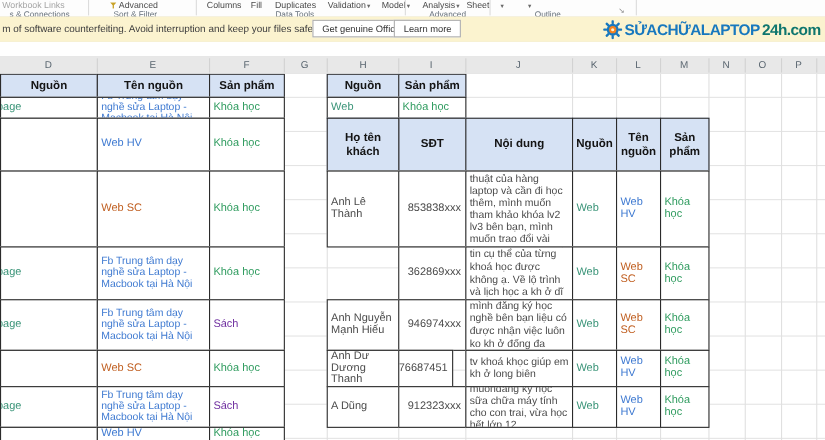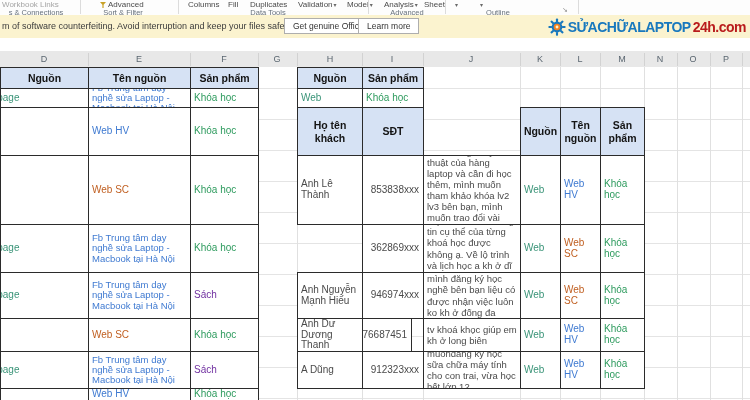--- a/index.html
+++ b/index.html
@@ -17,21 +17,21 @@
   .launcher{position:absolute;top:6px;font-size:7px;color:#8a8a8a;}
   .adv-ico{display:inline-block;width:6px;height:6px;background:#c9a227;clip-path:polygon(0 0,100% 0,60% 45%,60% 100%,40% 100%,40% 45%);margin-right:2px;vertical-align:-1px;}
 
   
   #notice{position:absolute;left:0;top:15px;width:750px;height:23px;background:#fbf3cf;border-bottom:1px solid #e6dcab;}
   #notice .msg{position:absolute;left:2px;top:6px;font-size:9px;color:#3c3c3c;white-space:nowrap;}
   .nbtn{position:absolute;top:3px;height:16px;line-height:14px;background:#fff;border:1px solid #aeaeae;
         font-size:8.5px;color:#333;padding:0 8px;box-sizing:border-box;white-space:nowrap;}
   #logo{position:absolute;right:4px;top:2px;height:19px;display:flex;align-items:center;gap:2px;}
   #logo .t1{font-size:14px;font-weight:bold;letter-spacing:-0.5px;color:#1878be;}
-  #logo .t2{font-size:14px;font-weight:bold;letter-spacing:-0.5px;color:#b91c1c;}
+  #logo .t2{font-size:14px;font-weight:bold;letter-spacing:-0.5px;color:#0f766e;}
 
   
   #fstrip{position:absolute;left:0;top:38px;width:750px;height:13px;background:#ffffff;border-bottom:1px solid #dadada;}
   #colhead{position:absolute;left:0;top:51px;width:750px;height:16px;background:#e8e8e8;border-bottom:1px solid #bdbdbd;}
   .colletter{position:absolute;top:3px;font-size:9px;color:#5a6670;transform:translateX(-50%);}
   .colsep{position:absolute;top:2px;width:1px;height:13px;background:#d2d2d2;}
 
   
   #grid{position:absolute;left:0;top:67px;width:750px;height:333px;background:#fff;overflow:hidden;}
   .vline{position:absolute;top:0;width:1px;height:333px;background:#e0e0e0;}
@@ -219,20 +219,21 @@
     <div class="cell blue" style="left:88px;top:321px;width:103px;height:13px">Web HV</div>
     <div class="cell green" style="left:190px;top:321px;width:69px;height:13px">Khóa học</div>
 
     <div class="cell hdr" style="left:297px;top:0;width:66px;height:22px">Nguồn</div>
     <div class="cell hdr" style="left:362px;top:0;width:62px;height:22px">Sản phẩm</div>
     <div class="cell teal" style="left:297px;top:21px;width:66px;height:20px">Web</div>
     <div class="cell green" style="left:362px;top:21px;width:62px;height:20px">Khóa học</div>
 
     <div class="cell hdr" style="left:362px;top:40px;width:62px;height:49px">SĐT</div>
     <div class="cell hdr" style="left:297px;top:40px;width:66px;height:49px">Họ tên khách</div>
+    <div class="cell hdr" style="left:423px;top:40px;width:98px;height:49px">Nội dung</div>
     <div class="cell hdr" style="left:520px;top:40px;width:41px;height:49px">Nguồn</div>
     <div class="cell hdr" style="left:560px;top:40px;width:41px;height:49px">Tên nguồn</div>
     <div class="cell hdr" style="left:600px;top:40px;width:45px;height:49px">Sản phẩm</div>
 
     <div class="cell" style="left:297px;top:88px;width:66px;height:70px">Anh Lê Thành</div>
     <div class="cell phone" style="left:362px;top:88px;width:62px;height:70px">853838xxx</div>
     <div class="cell note" style="left:423px;top:88px;width:98px;height:70px">mình đang là kỹ thuật của hàng laptop và cần đi học thêm, mình muốn tham khảo khóa lv2 lv3 bên bạn, mình muốn trao đổi vài vấn đề</div>
     <div class="cell teal" style="left:520px;top:88px;width:41px;height:70px">Web</div>
     <div class="cell blue" style="left:560px;top:88px;width:41px;height:70px">Web HV</div>
     <div class="cell green" style="left:600px;top:88px;width:45px;height:70px">Khóa học</div>

